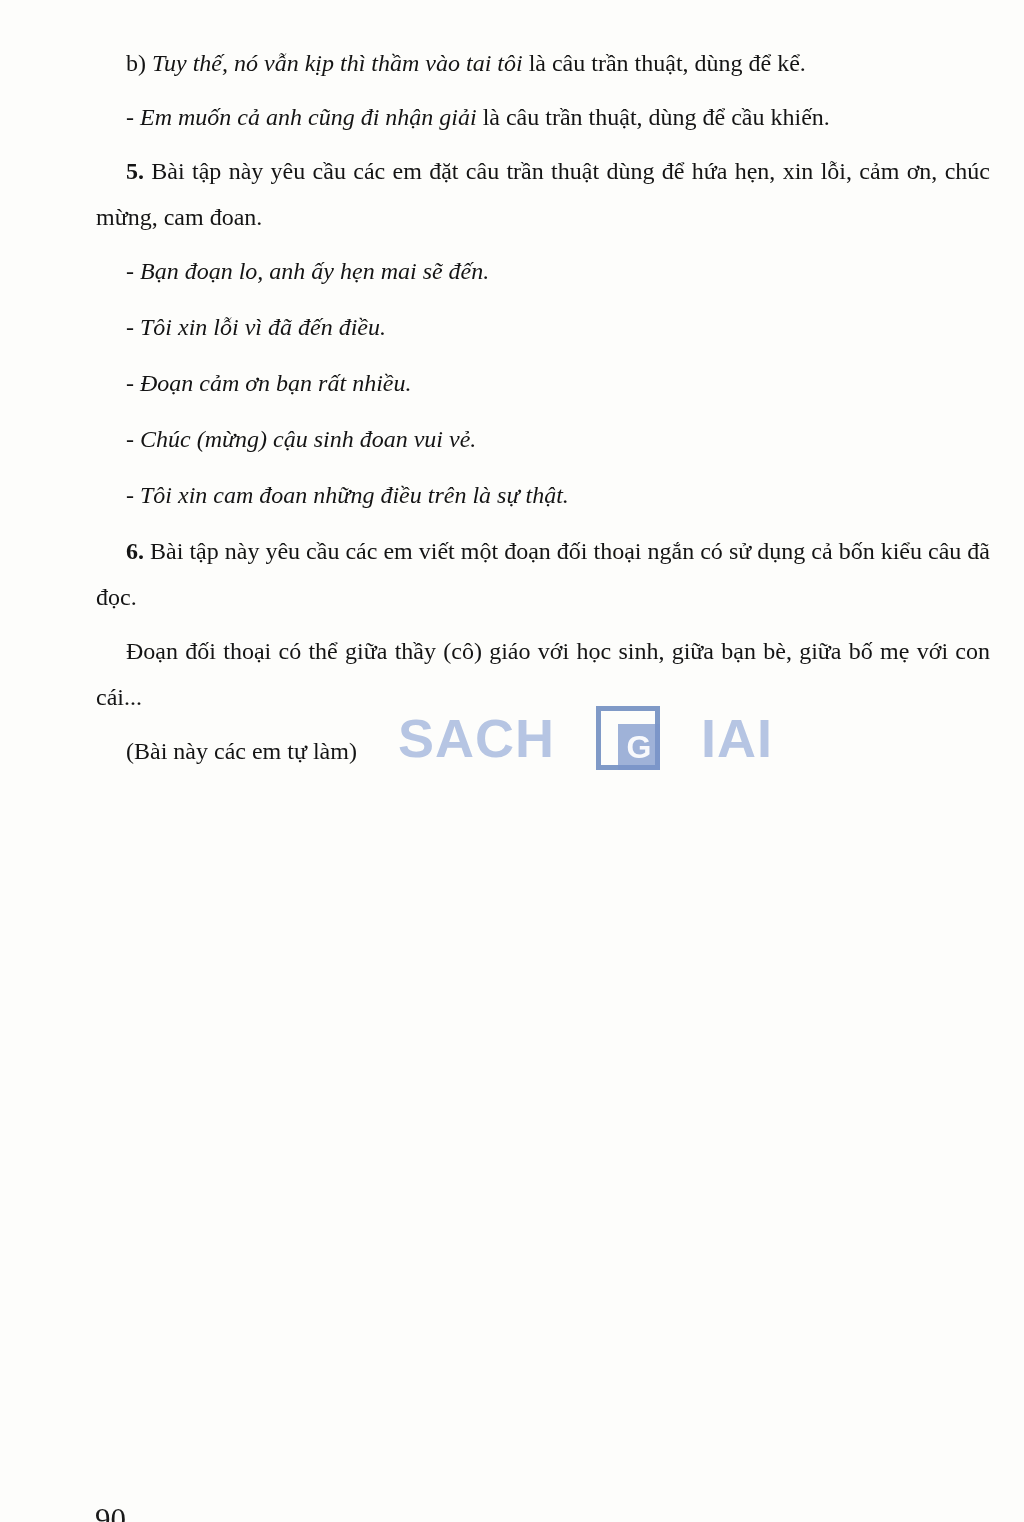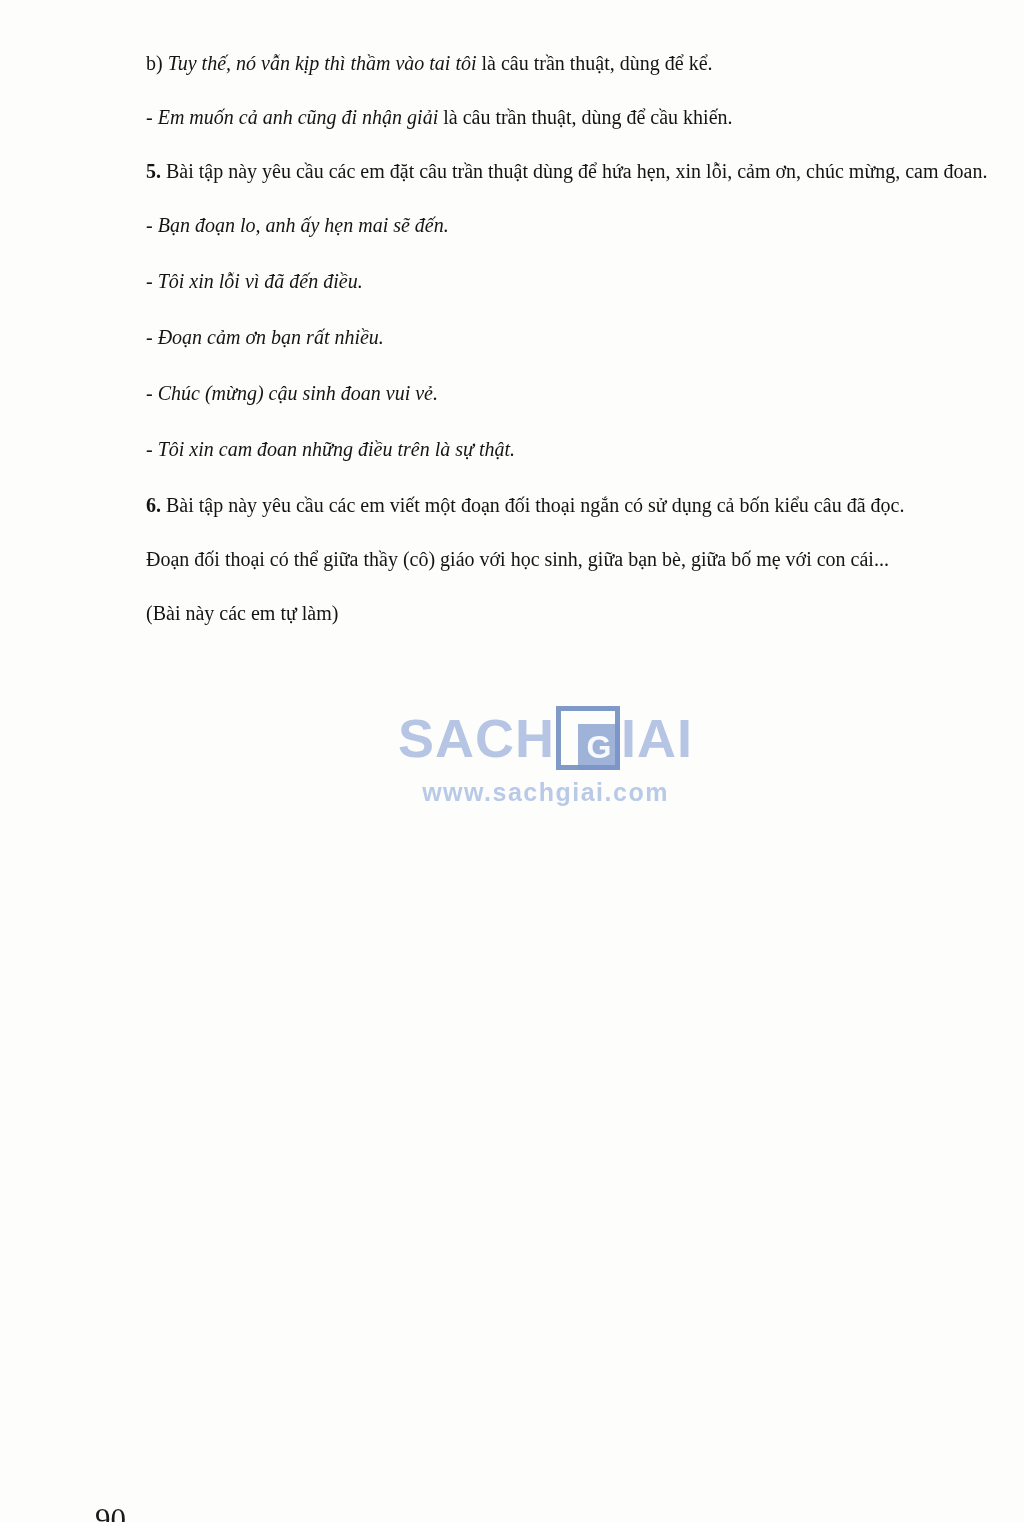--- a/index.html
+++ b/index.html
@@ -11,24 +11,24 @@
     position: relative;
     width: 1024px;
     height: 1522px;
     background: #fdfdfb;
     overflow: hidden;
     font-family: "Liberation Serif", "DejaVu Serif", serif;
     color: #141414;
   }
   .doc-body {
     position: absolute;
-    left: 116px;
+    left: 96px;
     top: 40px;
     width: 894px;
-    font-size: 20px;
+    font-size: 24px;
     line-height: 46px;
     text-align: justify;
     z-index: 1;
   }
   .doc-body p.para {
     margin: 0 0 8px 0;
     text-indent: 30px;
   }
   .doc-body p.para.item {
     margin-bottom: 10px;
@@ -42,20 +42,21 @@
     position: absolute;
     left: 398px;
     top: 706px;
     z-index: 2;
     pointer-events: none;
     user-select: none;
   }
   .wm-row {
     display: flex;
     align-items: center;
+    gap: 40px;
   }
   .wm-text {
     font-family: "Liberation Sans", "DejaVu Sans", sans-serif;
     font-size: 54px;
     font-weight: 700;
     letter-spacing: 1px;
     color: rgba(144, 168, 213, 0.65);
     line-height: 64px;
   }
   .wm-logo {
@@ -126,18 +127,17 @@
   <div class="watermark">
     <div class="wm-row">
       <span class="wm-text">SACH</span>
       <span class="wm-logo">
         <span class="wm-logo-inner">
           <span class="wm-logo-letter">G</span>
         </span>
       </span>
       <span class="wm-text">IAI</span>
     </div>
-    <div class="wm-url">www.sachgiai.com</div>
   </div>
 
   <div class="page-number">90</div>
 
 </div>
 
 </body></html>

